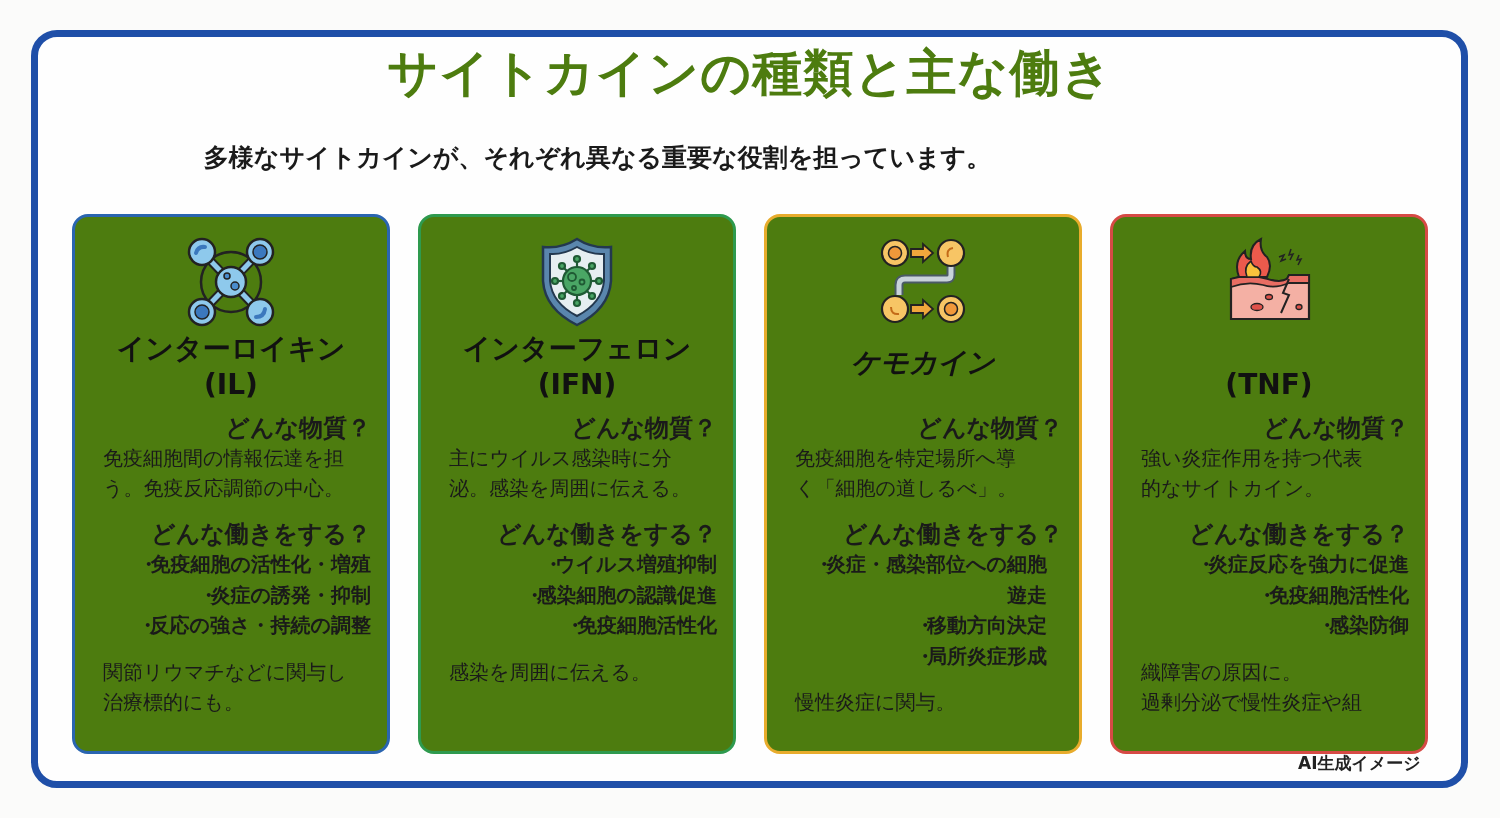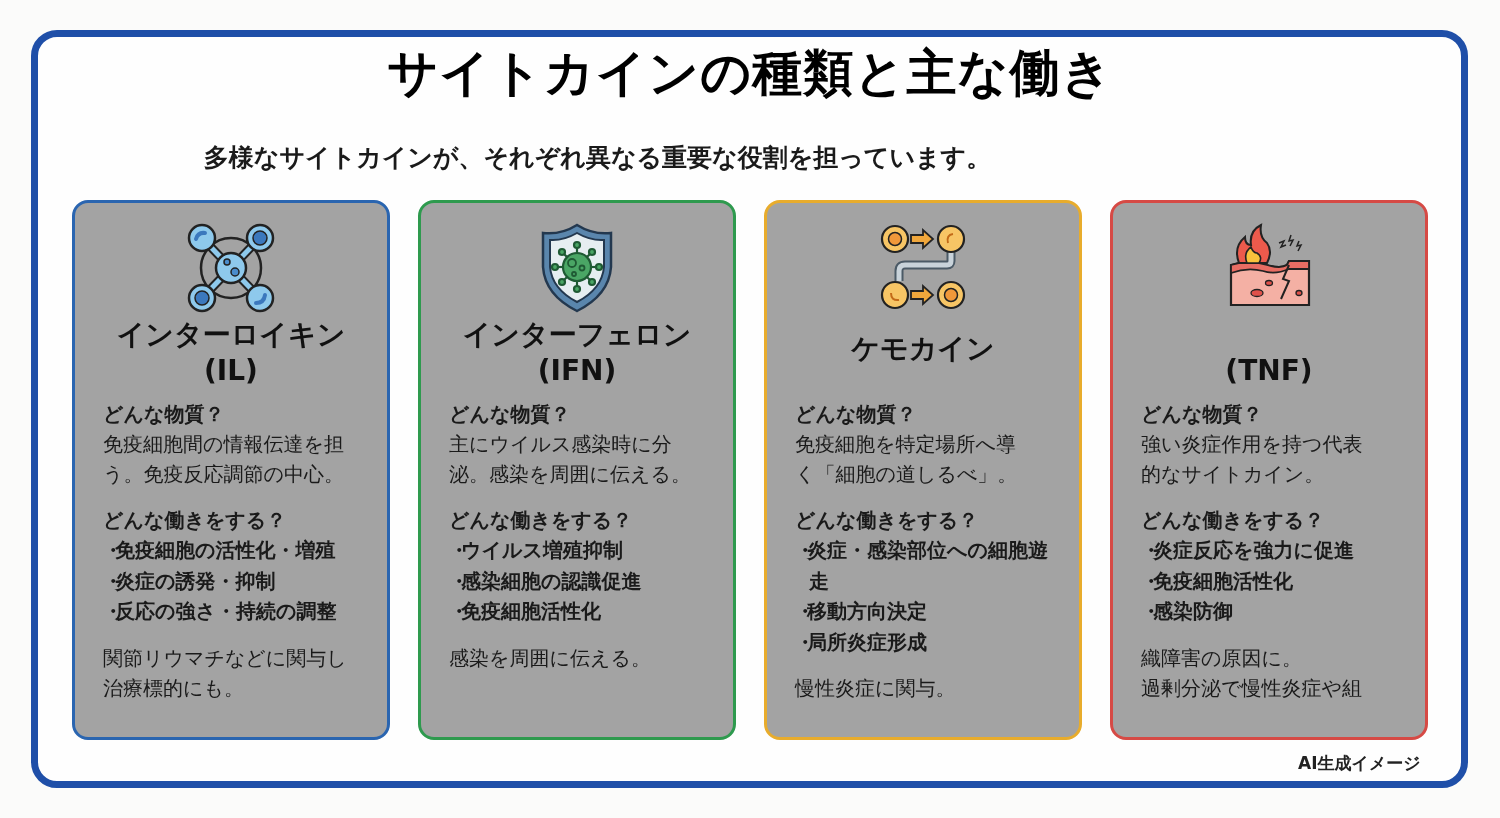--- a/index.html
+++ b/index.html
@@ -4,41 +4,41 @@
 <style>
   * { box-sizing: border-box; margin: 0; padding: 0; }
   html, body { width: 1500px; height: 818px; background: #fbfbfa; overflow: hidden; }
   body { font-family: "DejaVu Sans", "Liberation Sans", sans-serif; color: #111; position: relative; }
   .frame {
     position: absolute; left: 31px; top: 30px; width: 1437px; height: 758px;
     border: 7px solid #1f4fa8; border-radius: 26px; background: #fefefe;
   }
   .title {
     position: absolute; left: 0; top: 40px; width: 1500px; text-align: center;
-    font-size: 50px; font-weight: bold; letter-spacing: 1px; color: #000000;
+    font-size: 50px; font-weight: bold; letter-spacing: 1px; color: #4d7c0f;
   }
   .subtitle {
     position: absolute; left: 0; top: 141px; width: 1195px; text-align: center;
     font-size: 25px; font-weight: bold; color: #1a1a1a;
   }
   .card {
-    position: absolute; top: 200px; width: 318px; height: 540px;
-    border: 3px solid #2a65b0; border-radius: 16px; background: #a3a3a3;
+    position: absolute; top: 214px; width: 318px; height: 540px;
+    border: 3px solid #2a65b0; border-radius: 16px; background: #4d7c0f;
   }
   .card .icon { position: absolute; top: 18px; left: 50%; transform: translateX(-50%); width: 100px; height: 95px; }
   .card .name {
     position: absolute; left: 0; width: 100%; text-align: center;
     font-size: 28px; font-weight: bold; line-height: 36px; color: #111;
   }
   .card .abbr { font-size: 28px; text-align: center; }
   .card .body { position: absolute; left: 28px; right: 16px; top: 196px; }
-  .q { font-size: 20px; font-weight: bold; line-height: 30px; color: #1a1a1a; }
+  .q { font-size: 24px; font-weight: bold; line-height: 30px; color: #1a1a1a; text-align: right; }
   .p { font-size: 20px; font-weight: normal; line-height: 30px; color: #1a1a1a; }
   .gap { height: 16px; }
-  ul.bullets { list-style: none; }
+  ul.bullets { list-style: none; text-align: right; }
   ul.bullets li { font-size: 20px; font-weight: bold; line-height: 30.5px; padding-left: 14px; text-indent: -14px; color: #1a1a1a; }
   ul.bullets li::before { content: "・"; margin-right: 0px; letter-spacing: -8px; }
   .credit {
     position: absolute; left: 1298px; top: 752px; font-size: 17px; font-weight: bold; color: #222;
   }
 </style>
 </head>
 <body>
 
 <div class="frame"></div>
@@ -141,28 +141,28 @@
       <path d="M38 14 L50 14 L50 9 L60 18 L50 27 L50 22 L38 22 Z" fill="#f0a73c" stroke="#222" stroke-width="1.8"></path>
       <circle cx="78" cy="18" r="13" fill="#f7c565" stroke="#222" stroke-width="2.2"></circle>
       <path d="M80 13 Q73 14 75 22" fill="none" stroke="#c36a18" stroke-width="2"></path>
       <circle cx="22" cy="74" r="13" fill="#f7c565" stroke="#222" stroke-width="2.2"></circle>
       <path d="M18 72 Q18 80 26 79" fill="none" stroke="#c36a18" stroke-width="2"></path>
       <path d="M38 70 L50 70 L50 65 L60 74 L50 83 L50 78 L38 78 Z" fill="#f0a73c" stroke="#222" stroke-width="1.8"></path>
       <circle cx="78" cy="74" r="13" fill="#f7c565" stroke="#222" stroke-width="2.2"></circle>
       <circle cx="78" cy="74" r="6.5" fill="#f0983a" stroke="#222" stroke-width="1.5"></circle>
     </svg>
   </div>
-  <div class="name" style="top:128px;">ケモカイン</div>
+  <div class="name" style="top:128px;font-style:italic;">ケモカイン</div>
   <div class="body">
     <div class="q">どんな物質？</div>
     <div class="p">免疫細胞を特定場所へ導</div>
     <div class="p">く「細胞の道しるべ」。</div>
     <div class="gap"></div>
     <div class="q">どんな働きをする？</div>
-    <ul class="bullets" style="margin-right:8px;">
+    <ul class="bullets" style="margin-right:16px;">
       <li>炎症・感染部位への細胞遊走</li>
       <li>移動方向決定</li>
       <li>局所炎症形成</li>
     </ul>
     <div class="gap"></div>
     <div class="p">慢性炎症に関与。</div>
   </div>
 </section>
 
 <section class="card" style="left:1110px; border-color:#d64a45;">

